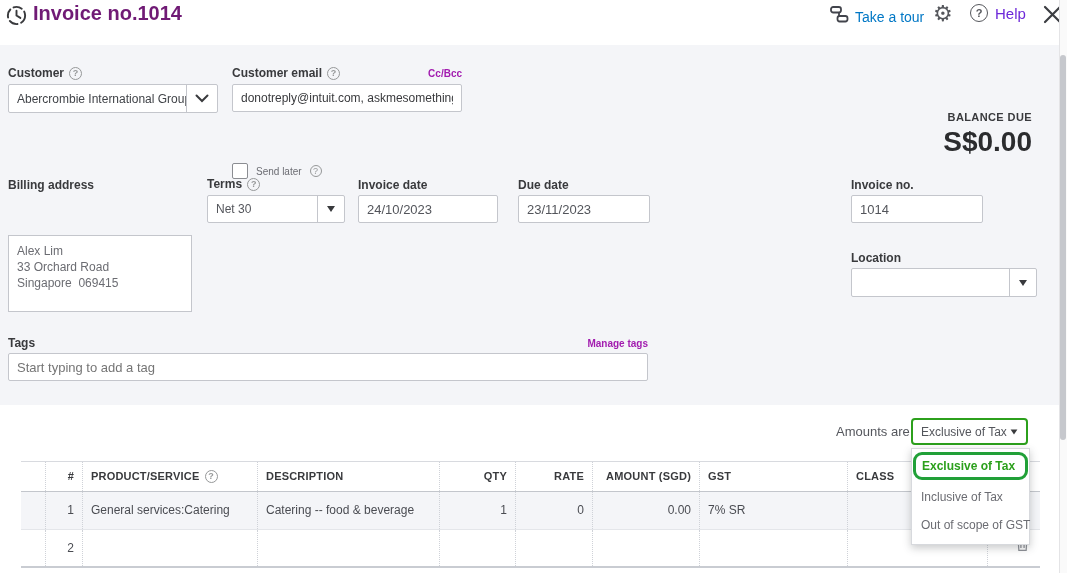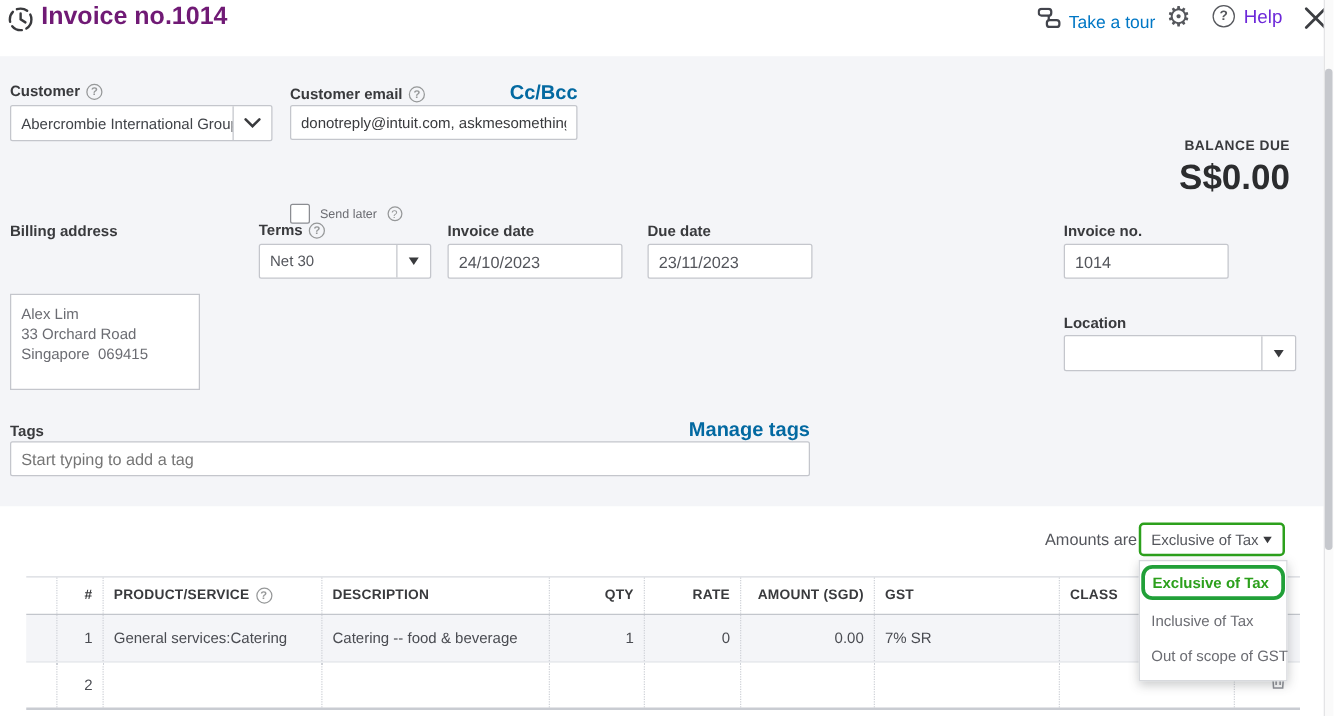--- a/index.html
+++ b/index.html
@@ -18,35 +18,35 @@
   .help-circ-lg { width:18px; height:18px; border:1.7px solid #55575c; border-radius:50%;
     display:flex; align-items:center; justify-content:center; font-size:11px; font-weight:700; color:#55575c; }
   .help-label { font-size:15px; color:#6d28d9; }
   .close-btn { position:absolute; left:1042px; top:4px; cursor:pointer; }
 
   
   .form-sec { position:absolute; left:0; top:45px; width:1059px; height:360px; background:#f4f5f8; }
   .lblrow { position:absolute; display:flex; align-items:center; font-size:12px; font-weight:600; color:#393a3d; }
   .help-c { display:inline-flex; width:13px; height:13px; border:1px solid #969899; border-radius:50%;
     align-items:center; justify-content:center; font-size:9px; color:#969899; margin-left:5px; flex:0 0 auto; cursor:pointer; }
-  .link { color:#0369a1; font-size:16px; cursor:pointer; }
+  .link { color:#a21caf; font-size:10px; cursor:pointer; }
   .inp { position:absolute; border:1px solid #c4c6cc; background:#fff; border-radius:2px;
     font-family:"Liberation Sans", sans-serif; font-size:13px; color:#53555b; padding:0 8px; outline:none; }
   .selbox { position:absolute; background:#fff; border:1px solid #c4c6cc; border-radius:2px; display:flex; cursor:pointer; }
   .selbox .val { flex:1; display:flex; align-items:center; padding:0 8px; font-size:12px; color:#404348;
      white-space:nowrap; overflow:hidden; }
   .selbox .chev { border-left:1px solid #c4c6cc; display:flex; align-items:center; justify-content:center; }
   .tri { width:0; height:0; border-left:4.5px solid transparent; border-right:4.5px solid transparent; border-top:6px solid #393a3d; }
   .balance { position:absolute; right:27px; top:66px; text-align:right; }
   .balance-lbl { font-size:11px; font-weight:600; letter-spacing:.4px; color:#393a3d; }
   .balance-amt { font-size:28px; font-weight:800; color:#2b2c2e; margin-top:3px; }
   .sendlater { position:absolute; left:232px; top:118px; display:flex; align-items:center; gap:8px; }
   .chkbox { width:16px; height:16px; background:#fff; border:1px solid #8b8d92; border-radius:2px; cursor:pointer; }
   .sendlater-lbl { font-size:10px; color:#6b6c72; font-weight:400; }
-  textarea.billing { position:absolute; left:8px; top:190px; width:152px; height:77px; resize:none;
+  textarea.billing { position:absolute; left:8px; top:190px; width:184px; height:77px; resize:none;
     border:1px solid #c4c6cc; background:#fff; font-family:"Liberation Sans", sans-serif;
     font-size:12px; line-height:16px; color:#6b6c72; padding:7px 8px; outline:none; }
 
   
   .amounts-lbl { position:absolute; left:836px; top:424px; font-size:13px; color:#55575d; }
   .amt-sel { position:absolute; left:911px; top:418px; width:117px; height:27px; background:#fff;
     border:2px solid #2ca01c; border-radius:4px; display:flex; align-items:center; padding:0 8px;
     font-size:12px; color:#54565c; cursor:pointer; }
   .amt-sel .tri { margin-left:auto; transform:scale(.85); }
   .menu { position:absolute; left:911px; top:448px; width:119px; background:#fff; border:1px solid #d7d9dd;

